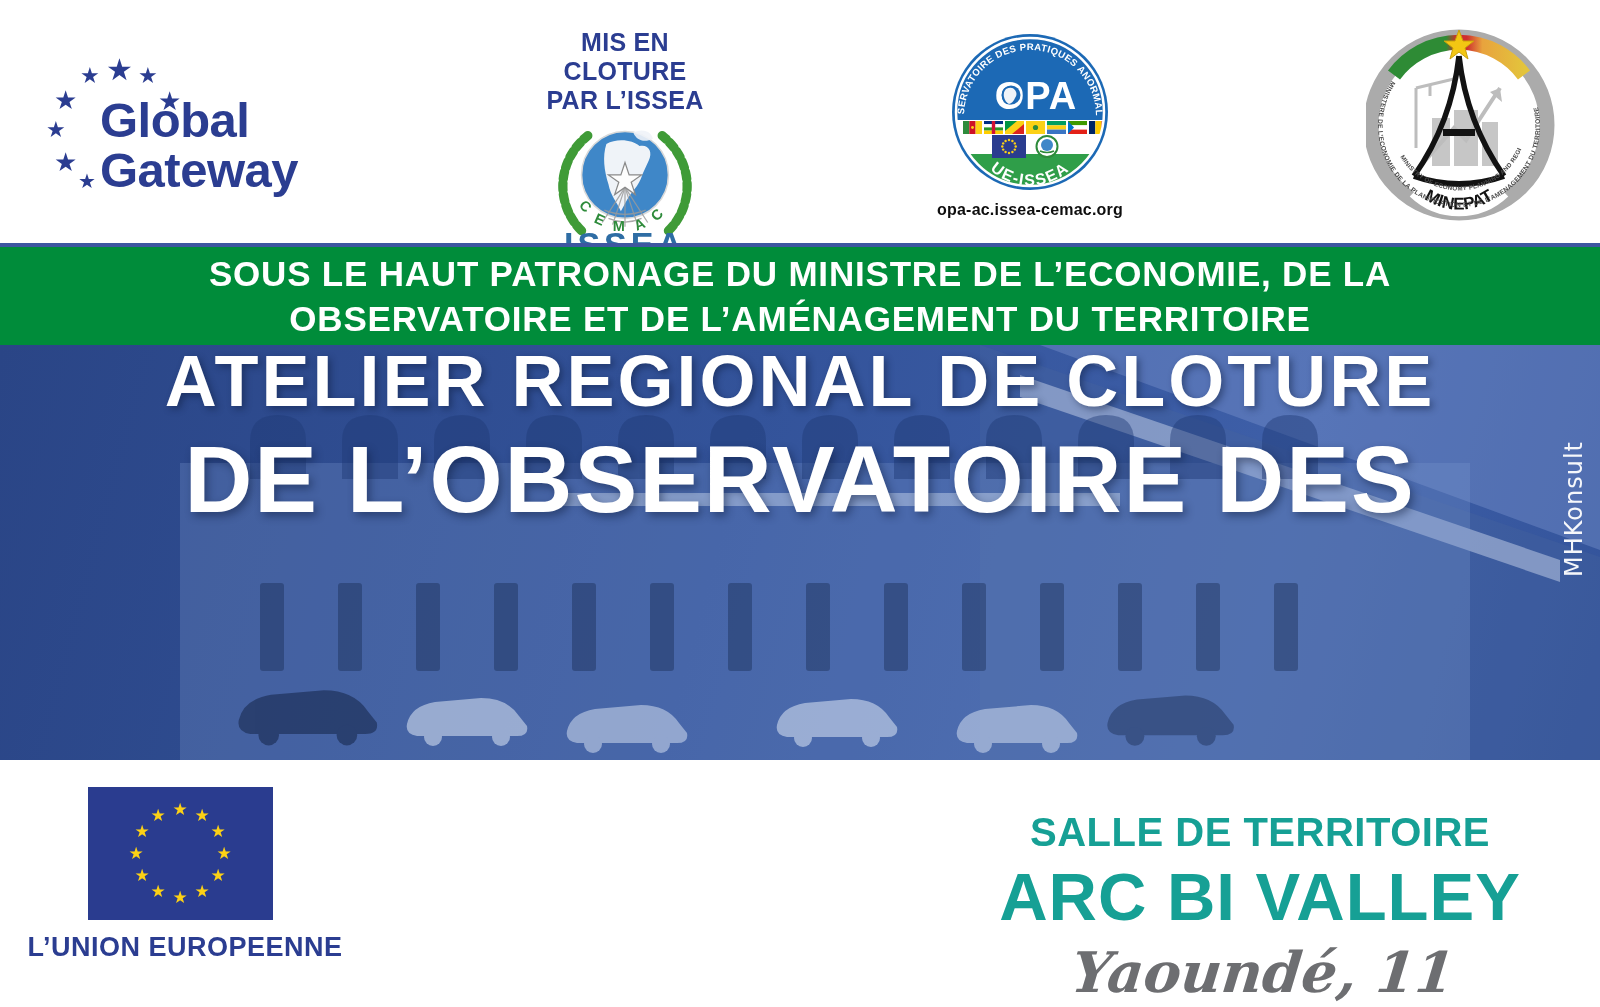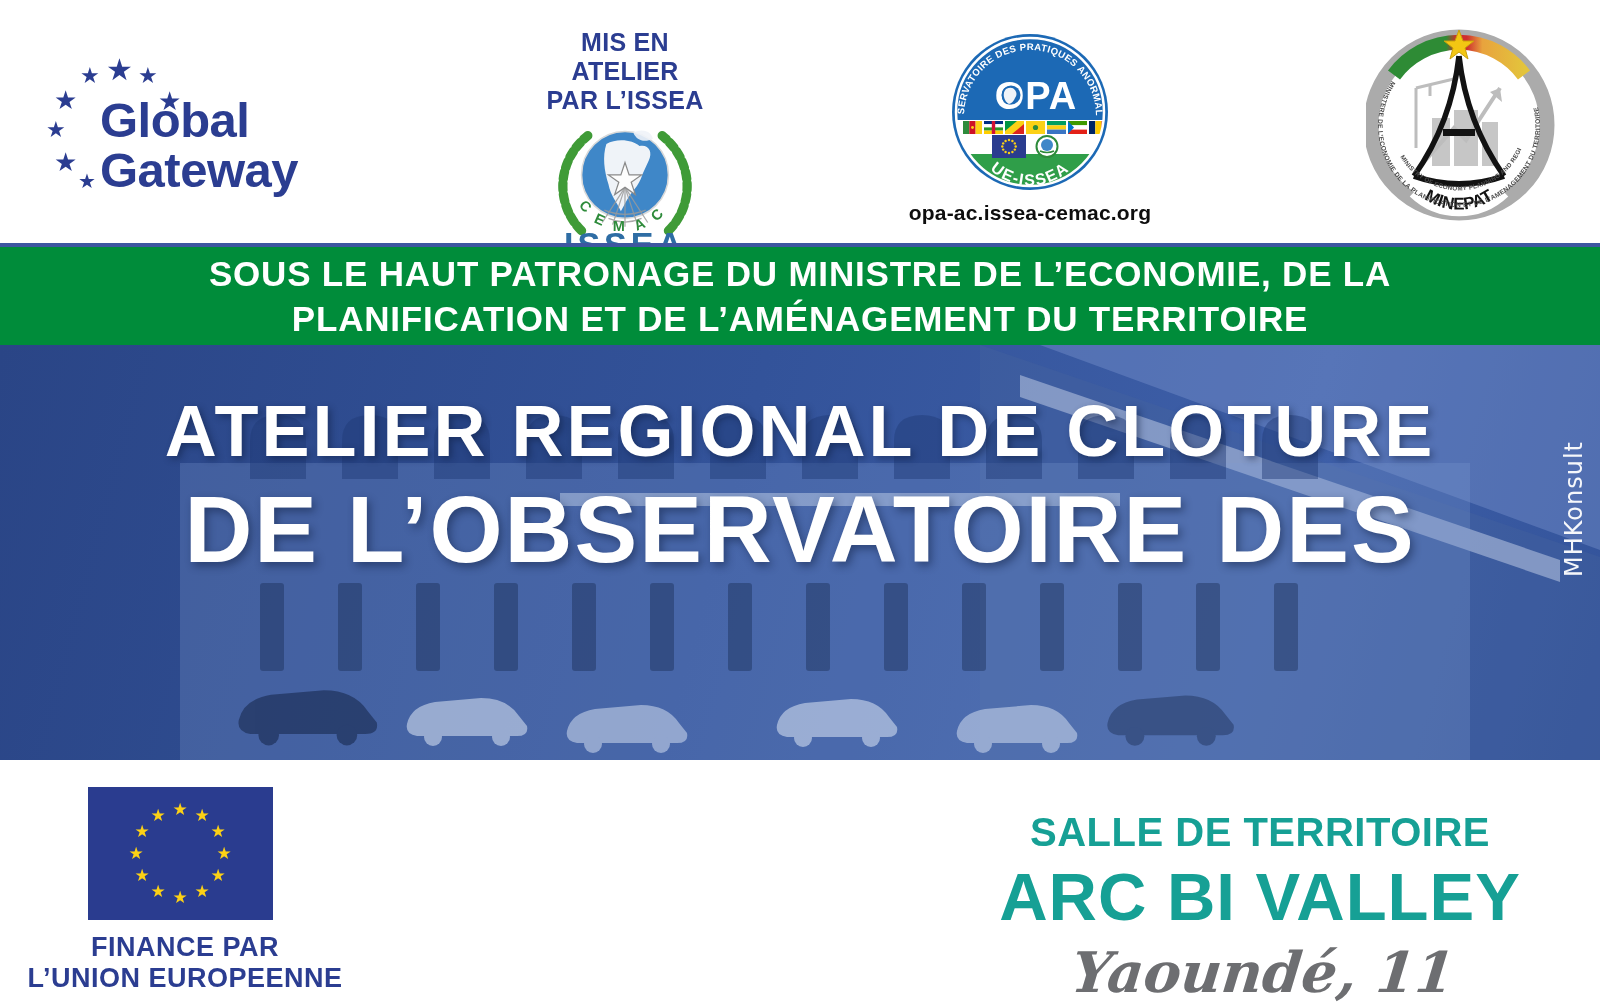--- a/index.html
+++ b/index.html
@@ -11,32 +11,32 @@
   
   .top{position:absolute;top:0;left:0;right:0;height:243px;background:#fff;}
   .gg{position:absolute;left:42px;top:55px;width:300px;height:160px;}
   .gg .st{position:absolute;color:#2B3D91;line-height:1;}
   .gg-text{position:absolute;left:58px;top:40px;font-size:49px;font-weight:700;
     color:#2B3D91;line-height:50px;letter-spacing:-0.5px;}
   .issea-block{position:absolute;left:532px;top:28px;width:186px;text-align:center;}
   .issea-tagline{font-size:25px;font-weight:700;color:#2B3D91;line-height:29px;letter-spacing:.3px;}
   .issea-name{font-size:34px;font-weight:700;color:#2E6DA4;letter-spacing:4px;margin-top:-16px;}
   .opa-block{position:absolute;left:890px;top:32px;width:280px;text-align:center;}
-  .opa-url{margin-top:5px;font-size:21px;font-weight:700;color:#0e0e0e;letter-spacing:.2px;}
+  .opa-url{margin-top:5px;font-size:16px;font-weight:700;color:#0e0e0e;letter-spacing:.2px;}
   .minepat-block{position:absolute;left:1366px;top:26px;width:190px;height:202px;}
   
   .band{position:absolute;top:243px;left:0;right:0;height:102px;background:#008C3A;
     border-top:4px solid #3D56A0;box-sizing:border-box;
     display:flex;flex-direction:column;justify-content:center;align-items:center;}
   .band .l{color:#fff;font-weight:700;font-size:35px;line-height:45px;letter-spacing:.8px;text-align:center;}
   
   .hero{position:absolute;top:345px;left:0;right:0;height:415px;
     background:linear-gradient(105deg,#2A4586 0%,#33539A 45%,#3E5FA8 78%,#33539A 100%);}
   .hero svg.bg{position:absolute;inset:0;}
-  .title{position:relative;z-index:2;text-align:center;padding-top:50px;color:#fff;}
+  .title{position:relative;z-index:2;text-align:center;color:#fff;}
   .title .t1{font-size:72px;font-weight:700;letter-spacing:3px;line-height:1;margin-bottom:16px;
     text-shadow:3px 3px 7px rgba(12,24,56,.45);}
   .title .t2,.title .t3{font-size:94px;font-weight:700;letter-spacing:2px;line-height:1;
     text-shadow:3px 4px 8px rgba(12,24,56,.45);}
   .title .t2{}
   .watermark{position:absolute;z-index:3;right:12px;top:96px;color:#fff;
     font-family:"DejaVu Sans",sans-serif;font-size:24px;letter-spacing:1px;
     writing-mode:vertical-rl;transform:rotate(180deg);opacity:.95;}
   
   .bottom{position:absolute;top:760px;left:0;right:0;bottom:0;background:#fff;}
@@ -66,21 +66,21 @@
       <span class="st" style="left:12px;top:94px;font-size:26px">★</span>
       <span class="st" style="left:36px;top:116px;font-size:20px">★</span>
       <div class="gg-text">
         <div>Global</div>
         <div>Gateway</div>
       </div>
     </div>
 
     <div class="issea-block">
       <div class="issea-tagline">
-        <div>MIS EN ATELIER</div>
+        <div>MIS EN CLOTURE</div>
         <div>PAR L’ISSEA</div>
       </div>
       <svg width="170" height="122" viewBox="0 0 160 118">
         <path d="M38,112 C12,86 14,44 44,20" fill="none" stroke="#3F9B37" stroke-width="9" stroke-linecap="round" stroke-dasharray="7 4"></path>
         <path d="M122,112 C148,86 146,44 116,20" fill="none" stroke="#3F9B37" stroke-width="9" stroke-linecap="round" stroke-dasharray="7 4"></path>
         <circle cx="80" cy="58" r="42" fill="#3F87C8" stroke="#D9D9D9" stroke-width="1.5"></circle>
         <path d="M62,28 C72,22 88,24 94,30 C103,28 107,36 103,44 L97,57 C93,70 86,74 82,82 L76,93 C72,84 66,78 64,67 C60,54 58,40 62,28 Z" fill="#EFF3F8"></path>
         <path d="M88,17 C96,13 105,15 107,23 C99,27 91,25 88,17 Z" fill="#EFF3F8" opacity=".9"></path>
         <g stroke="#9A9A9A" stroke-width="1.2" opacity=".85">
           <line x1="80" y1="70" x2="58" y2="104"></line>
@@ -240,21 +240,21 @@
         <path id="mnpEn" d="M30,122 A68,68 0 0 0 156,122" fill="none"></path>
         <text font-size="6.2" font-weight="700" fill="#4A4A4A" letter-spacing=".3" font-family="Liberation Sans,sans-serif">
           <textPath href="#mnpEn" startOffset="6%">MINISTRY OF ECONOMY PLANNING AND REGIONAL DEVELOPMENT</textPath>
         </text>
       </svg>
     </div>
   </div>
 
   <div class="band">
     <div class="l">SOUS LE HAUT PATRONAGE DU MINISTRE DE L’ECONOMIE, DE LA</div>
-    <div class="l">PLANIFICATION ET DE L’AMÉNAGEMENT DU TERRITOIRE</div>
+    <div class="l">OBSERVATOIRE ET DE L’AMÉNAGEMENT DU TERRITOIRE</div>
   </div>
 
   <div class="hero">
     <svg class="bg" width="1600" height="415" viewBox="0 0 1600 415" preserveAspectRatio="none">
       <defs>
         <path id="arch" d="M0,64 L0,26 Q0,0 28,0 Q56,0 56,26 L56,64 Z"></path>
         <rect id="twin" width="24" height="88" rx="3"></rect>
         <g id="car">
           <path d="M12,34 Q16,16 40,12 L86,8 Q112,8 124,26 L132,36 Q134,46 122,46 L22,46 Q10,44 12,34 Z"></path>
           <circle cx="38" cy="47" r="9"></circle>
@@ -324,21 +324,20 @@
           <text x="114" y="110">★</text>
         <text x="92" y="116">★</text>
           <text x="70" y="110">★</text>
           <text x="54" y="94">★</text>
         <text x="48" y="72">★</text>
           <text x="54" y="50">★</text>
           <text x="70" y="34">★</text>
       </g>
     </svg>
     <div class="eu-label">
-      <div>FINANCE PAR</div>
       <div>L’UNION EUROPEENNE</div>
     </div>
     <div class="venue">
       <div class="hall">SALLE DE TERRITOIRE</div>
       <div class="name">ARC BI VALLEY</div>
       <div class="date">Yaoundé, 11 Mars 2026</div>
     </div>
   </div>
 
 </div>

